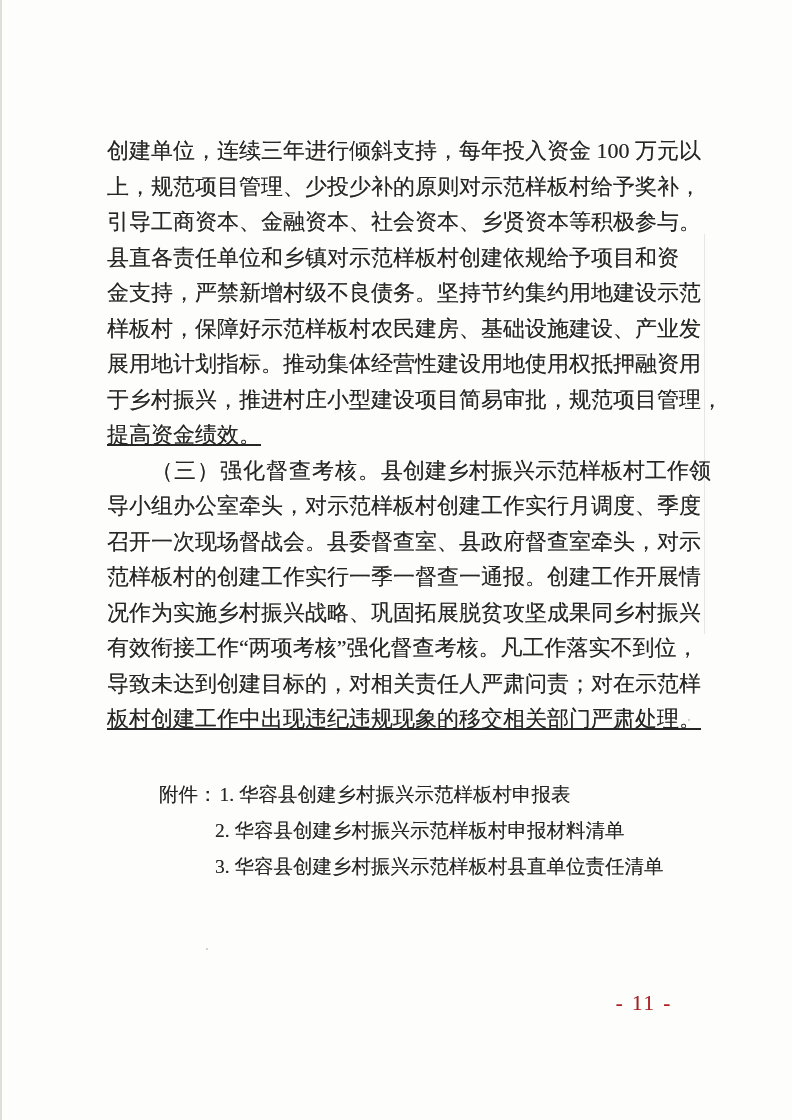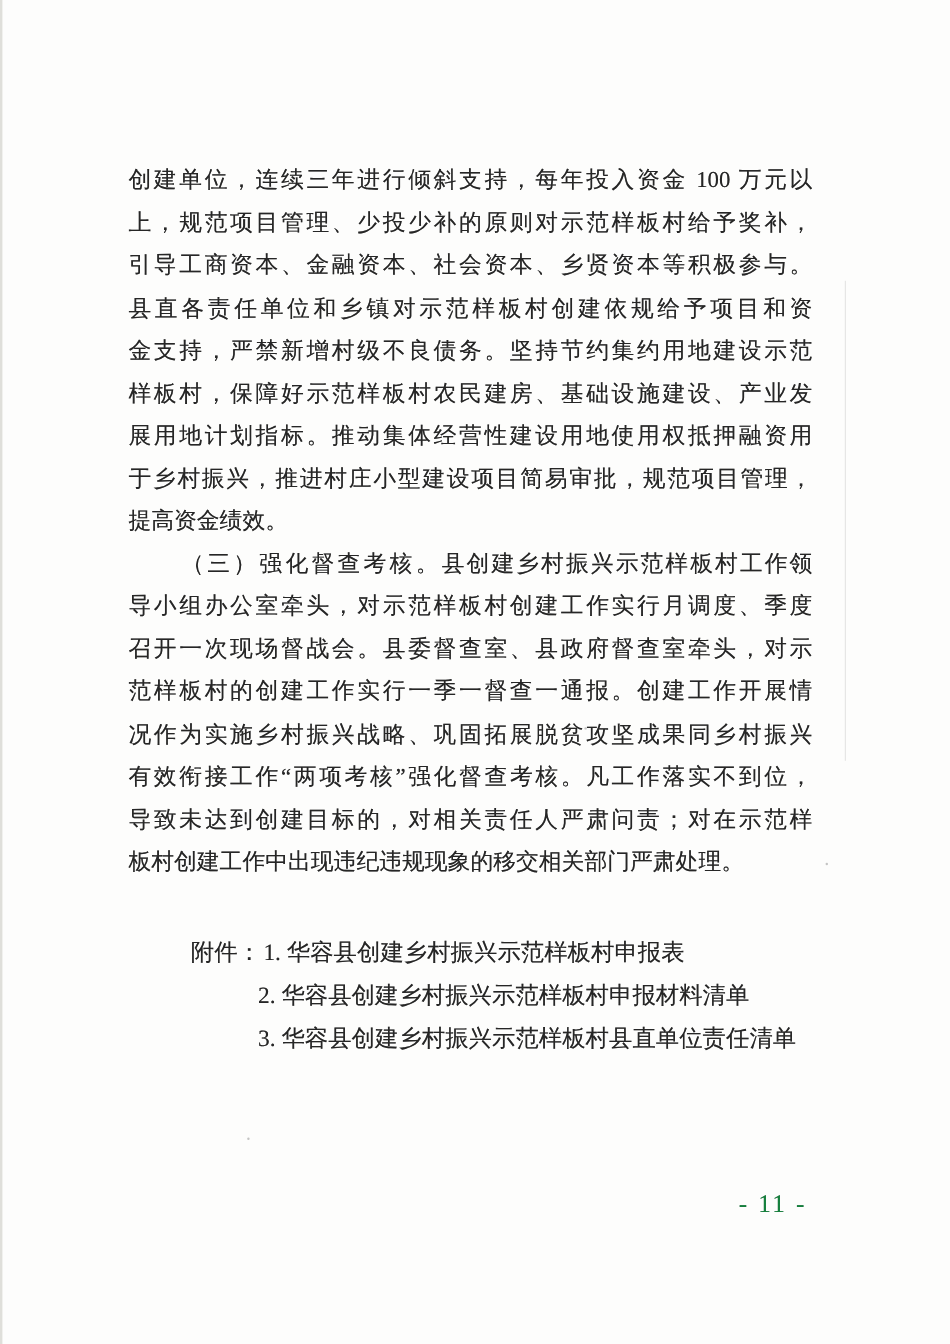--- a/index.html
+++ b/index.html
@@ -39,34 +39,35 @@
   }
   .speck.s1 { left: 487px; top: 606px; width: 2px; height: 2px; }
   .speck.s2 { left: 688px; top: 719px; width: 2px; height: 2px; }
   .speck.s3 { left: 206px; top: 948px; width: 2px; height: 2px; }
 
   .body-text {
     position: absolute;
     left: 107px;
     top: 133px;
     width: 570px;
-    font-size: 19px;
+    font-size: 22px;
     line-height: 35.5px;
     text-shadow: 0 0 0.4px rgba(40,40,40,0.55);
   }
   .bline {
     height: 35.5px;
     white-space: nowrap;
     text-align: justify;
     text-align-last: justify;
     text-justify: inter-character;
   }
   .bline.no-just {
     text-align: center;
     text-align-last: left;
+    text-decoration: underline;
   }
   .seg-bold {
     font-weight: 400;
     font-family: "Liberation Sans", "DejaVu Sans", sans-serif;
     letter-spacing: 1px;
   }
 
   .attachments {
     position: absolute;
     left: 159px;
@@ -88,21 +89,21 @@
   }
 
   .page-number {
     position: absolute;
     left: 598px;
     top: 991px;
     width: 92px;
     text-align: center;
     font-size: 21px;
     letter-spacing: 2px;
-    color: #15803d;
+    color: #b91c1c;
     text-shadow: 0 0 0.4px rgba(40,40,40,0.5);
   }
 </style>
 </head>
 <body>
 
 <div class="page">
 
   <div class="edge-left"></div>
   <div class="artifact-line"></div>

